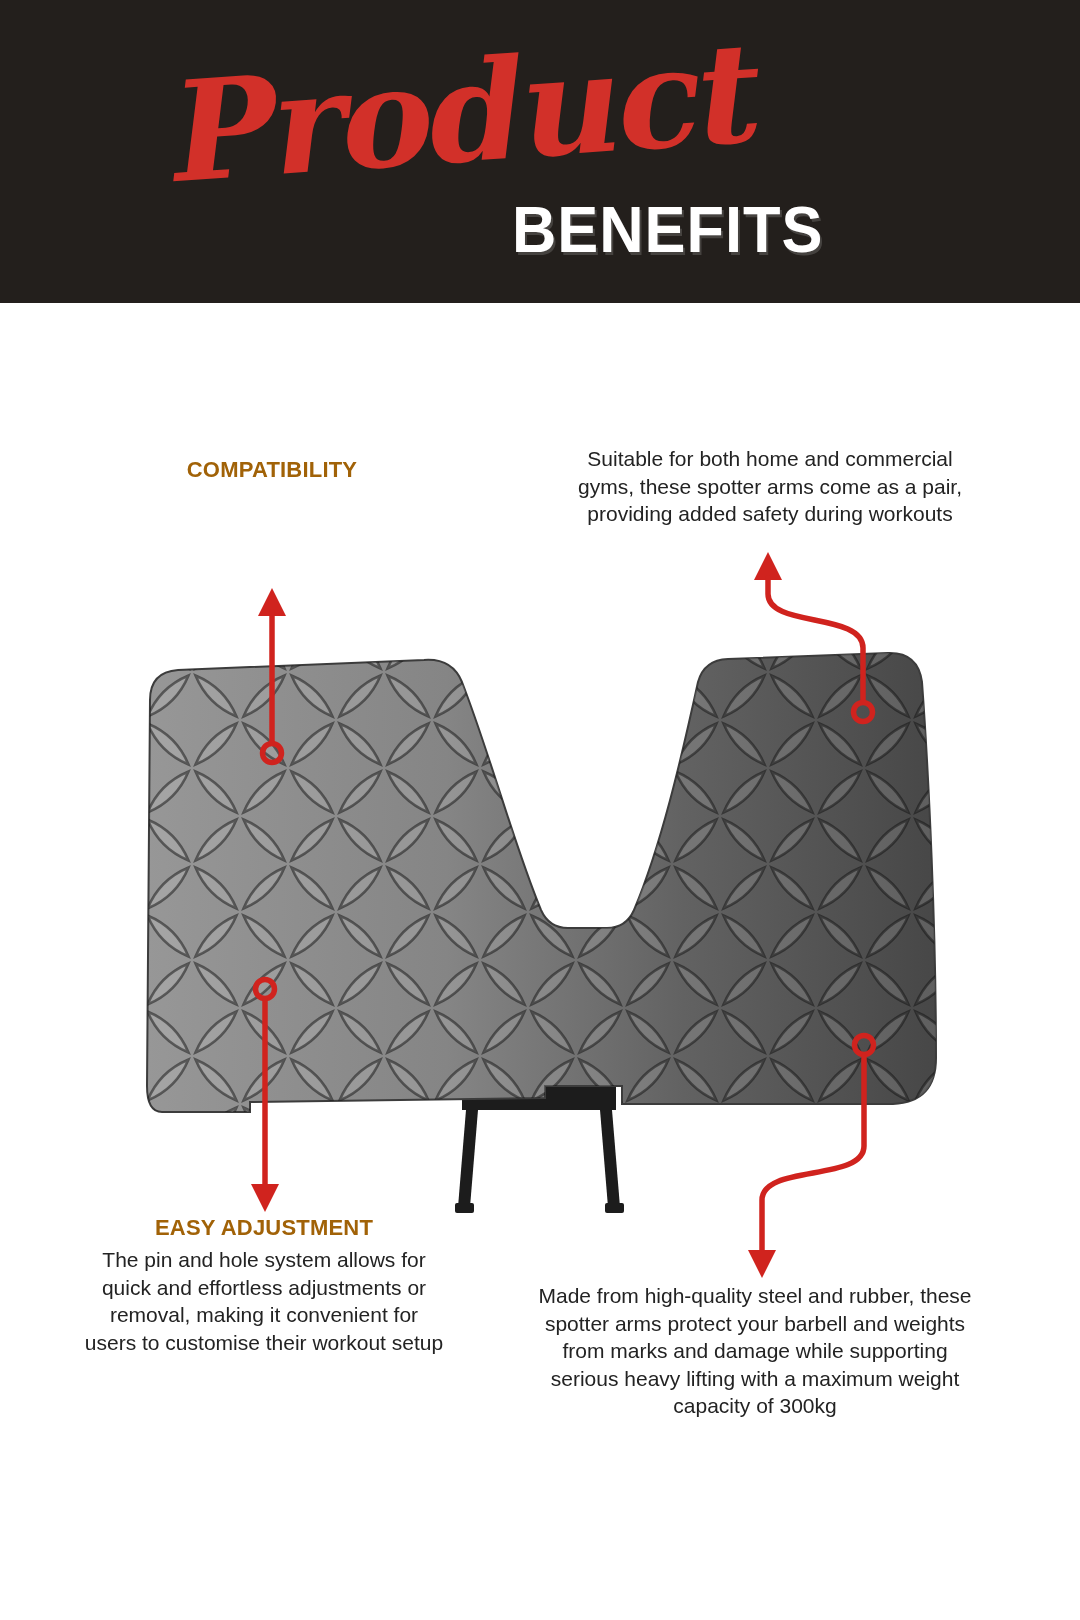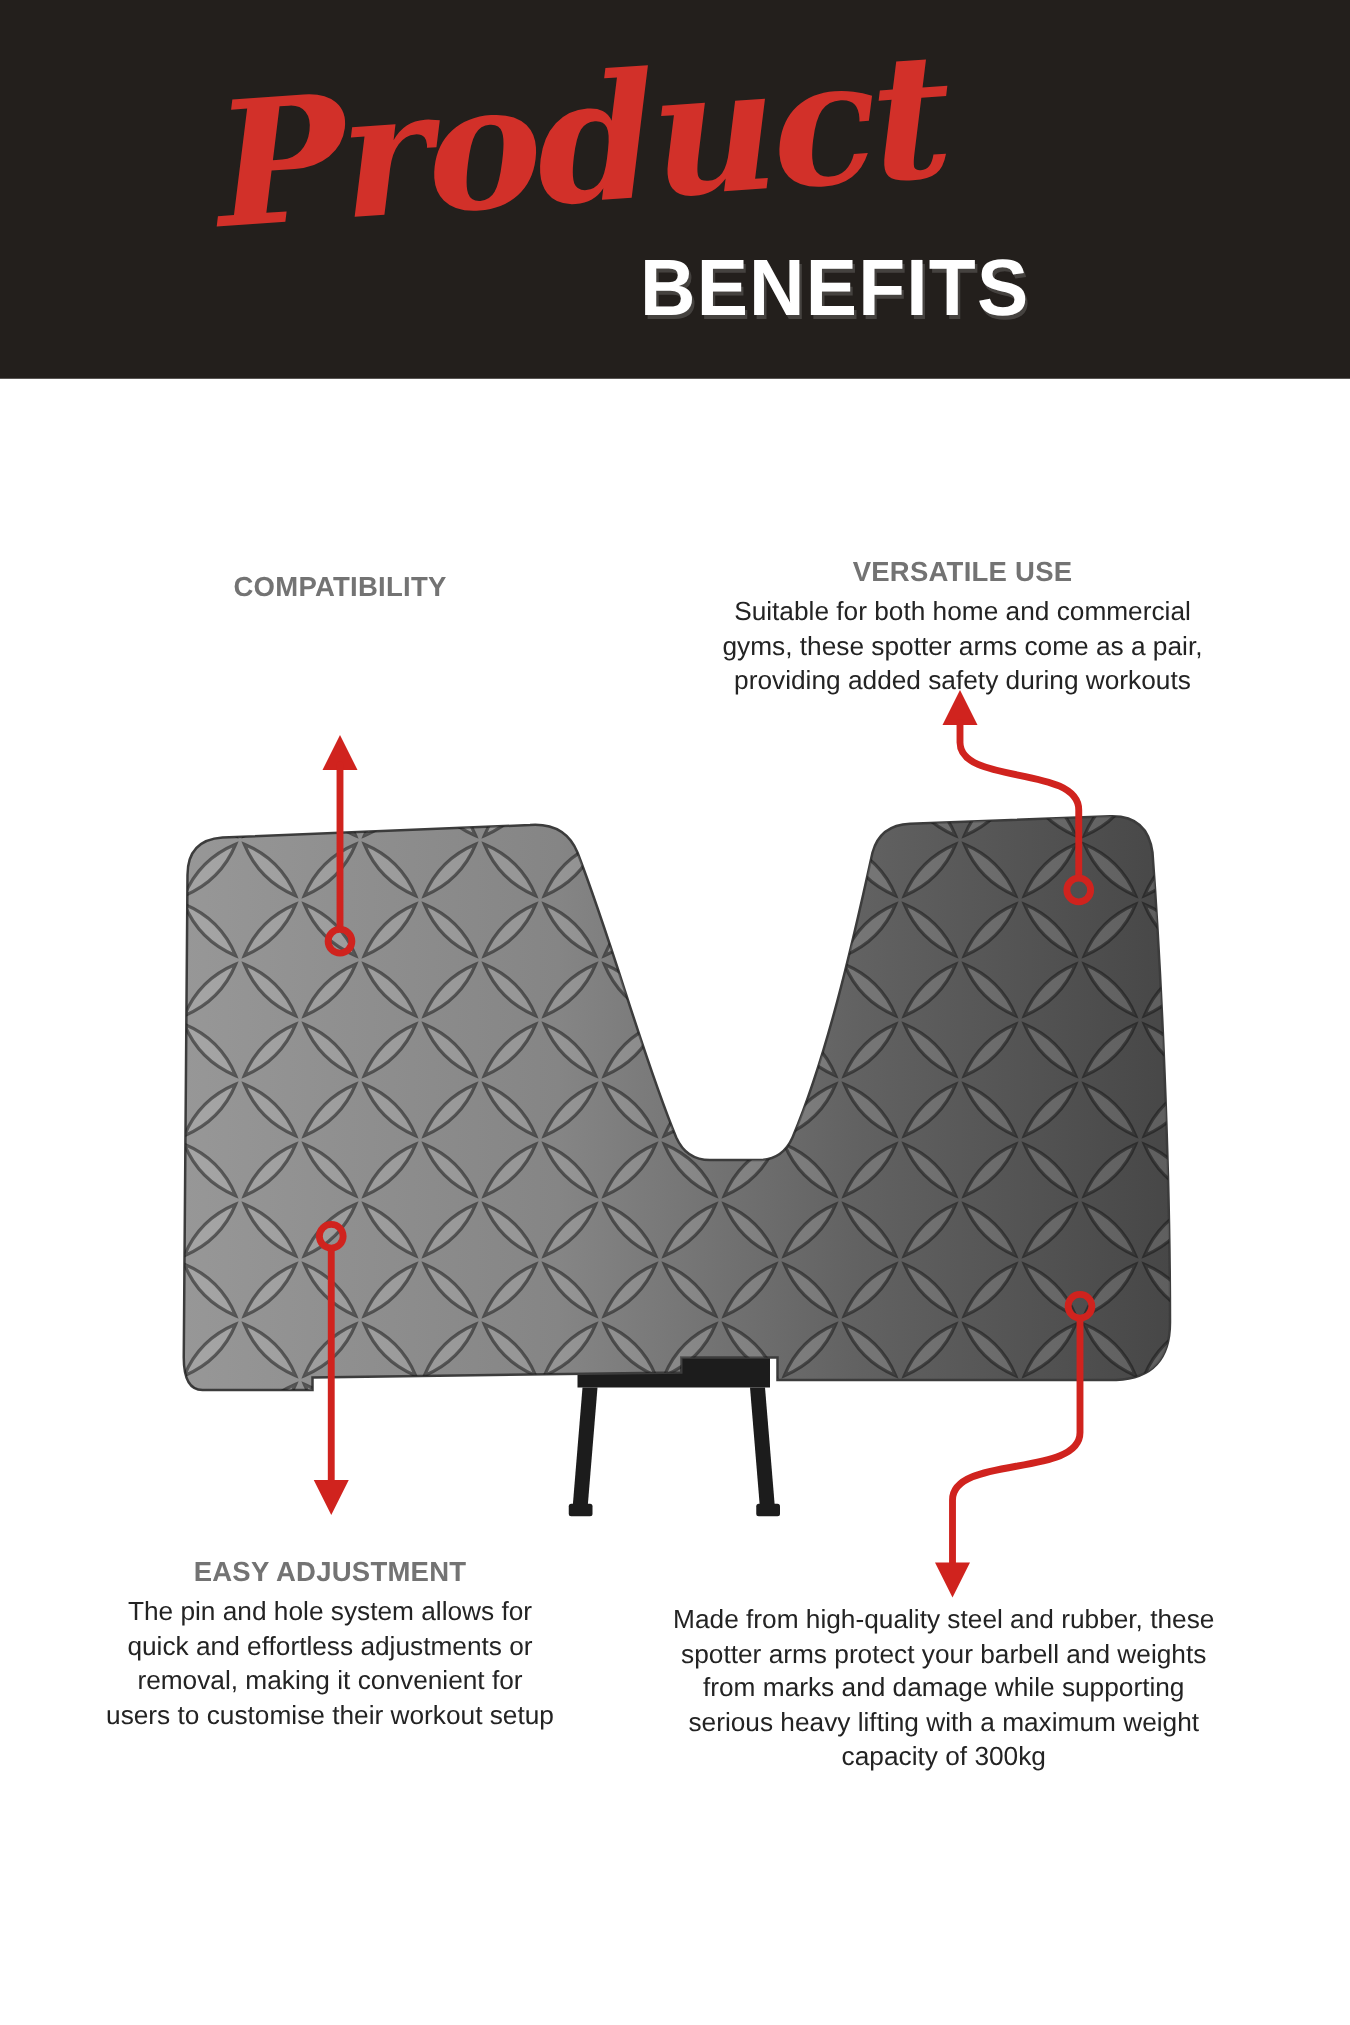--- a/index.html
+++ b/index.html
@@ -21,29 +21,29 @@
   .banner-title{
     position:absolute;left:512px;top:198px;
     font-weight:800;font-size:64px;line-height:1;color:#ffffff;
     letter-spacing:1px;transform:scaleX(.96);transform-origin:left top;
     text-shadow:2px 3px 0 rgba(190,190,190,.22);
   }
   
   .benefit{position:absolute;text-align:center;color:#232323;}
   .benefit h3{
     margin:0 0 5px 0;font-weight:700;font-size:22px;line-height:26px;
-    letter-spacing:.2px;color:#737373;
+    letter-spacing:.2px;color:#a16207;
   }
   .benefit p{
     margin:0;font-weight:400;font-size:21px;line-height:27.5px;
     white-space:pre-line;
   }
   .b-compat{left:62px;top:457px;width:420px;}
   .b-versatile{left:555px;top:445px;width:430px;}
-  .b-easy{left:52px;top:1215px;width:424px;margin-top:30px;}
+  .b-easy{left:52px;top:1215px;width:424px;}
   .b-durable{left:495px;top:1282px;width:520px;}
   
   .art{position:absolute;left:0;top:0;width:1080px;height:1620px;pointer-events:none;}
   .lens-style use{fill:rgba(255,255,255,.13);stroke:rgba(15,15,15,.5);stroke-width:2.6;}
   .connector{stroke:#d0231e;stroke-width:5.5;fill:none;stroke-linecap:round;}
   .ring{stroke:#d0231e;stroke-width:5.5;fill:none;}
   .ah{fill:#d0231e;stroke:none;}
 </style>
 </head>
 <body>
@@ -119,21 +119,20 @@
       <path class="connector" d="M 864 1056 L 864 1146 C 864 1182 762 1164 762 1200 L 762 1252"></path>
       <polygon class="ah" points="762,1278 748,1250 776,1250"></polygon>
     </g>
   </svg>
 
   <div class="benefit b-compat">
     <h3>COMPATIBILITY</h3>
   </div>
 
   <div class="benefit b-versatile">
-    <h3>VERSATILE USE</h3>
     <p>Suitable for both home and commercial
 gyms, these spotter arms come as a pair,
 providing added safety during workouts</p>
   </div>
 
   <div class="benefit b-easy">
     <h3>EASY ADJUSTMENT</h3>
     <p>The pin and hole system allows for
 quick and effortless adjustments or
 removal, making it convenient for

